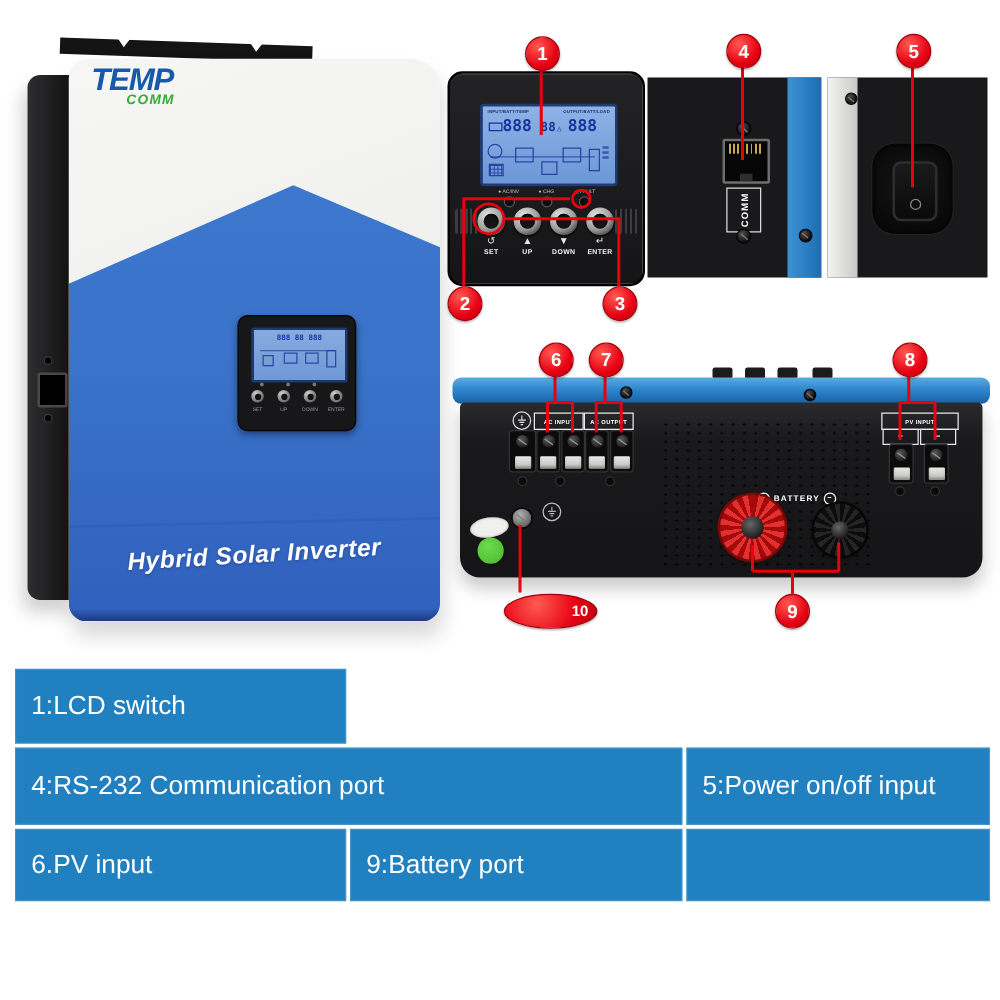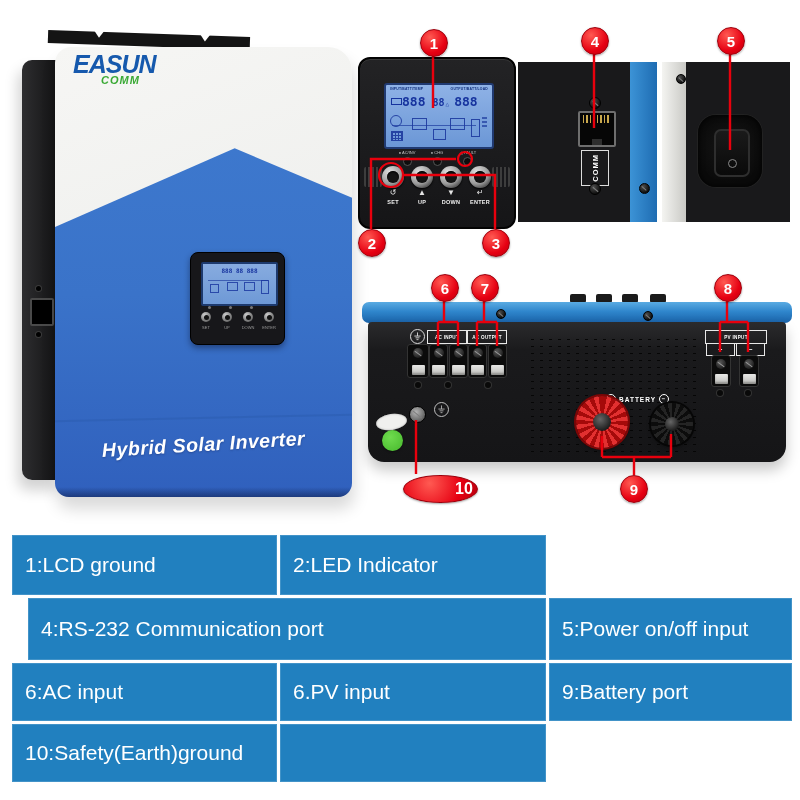--- a/index.html
+++ b/index.html
@@ -71,44 +71,44 @@
   .bat-red{left:208px;top:74px;width:52px;height:52px;background:repeating-conic-gradient(#a50a0a 0 11deg,#e23030 11deg 22deg);box-shadow:0 0 0 2px #7d0606,0 2px 4px rgba(0,0,0,.5);}
   .bat-black{left:283px;top:81px;width:42px;height:42px;background:repeating-conic-gradient(#0c0c0c 0 12deg,#242424 12deg 24deg);box-shadow:0 0 0 2px #060606,0 2px 4px rgba(0,0,0,.5);}
   .bat-cap{position:absolute;left:50%;top:50%;transform:translate(-50%,-50%);border-radius:50%;background:radial-gradient(circle at 40% 35%,#666,#1a1a1a 75%);}
   .bat-label{left:238px;top:72px;display:flex;align-items:center;gap:3px;color:#fff;font-size:6.5px;font-weight:bold;letter-spacing:1px;}
   .sign-circ{width:8px;height:8px;border-radius:50%;border:1px solid #fff;font-size:6px;display:flex;align-items:center;justify-content:center;line-height:6px;}
   .earth-circ{border:1.2px solid #ddd;border-radius:50%;display:flex;align-items:center;justify-content:center;}
   .sticker-white{left:8px;top:92px;width:31px;height:16px;background:#f0f0ee;border-radius:50%;transform:rotate(-8deg);box-shadow:inset 0 0 2px #999;}
   .sticker-green{left:14px;top:108px;width:21px;height:21px;border-radius:50%;background:radial-gradient(circle at 40% 35%,#6fdb4e,#46b82c);box-shadow:0 1px 2px rgba(0,0,0,.4);}
   
   .callout{width:26px;height:26px;border-radius:50%;background:radial-gradient(circle at 35% 28%,#ff5a52,#e60012 62%,#b8000e);color:#fff;font-weight:bold;font-size:15px;display:flex;align-items:center;justify-content:center;border:1px solid #9d000c;box-shadow:0 1px 2px rgba(0,0,0,.35);z-index:60;}
-  .callout.small{font-size:16px;padding-left:47px;}
+  .callout.small{font-size:12px;padding-left:47px;}
   #lines{position:absolute;left:0;top:0;z-index:50;pointer-events:none;}
   
   .legend{left:12px;top:535px;width:783px;display:grid;grid-template-columns:265px 266px 243px;grid-template-rows:60px 62px 58px 58px;gap:3px;background:#fff;}
   .cell{background:#2180bf;color:#fff;font-size:21px;display:flex;align-items:center;padding-left:13px;box-shadow:inset 0 0 0 1px rgba(255,255,255,.15);}
-  .cell.span2{grid-column:1/3;margin-left:16px;}
+  .cell.span2{grid-column:1/3;}
 </style>
 </head>
 <body>
 
 <div class="abs bracket">
   <div class="abs notch" style="left:46px;"></div>
   <div class="abs notch" style="left:152px;"></div>
 </div>
 
 <div class="abs side-panel">
   <div class="abs side-screw" style="left:14px;top:226px;"></div>
   <div class="abs side-port"></div>
   <div class="abs side-screw" style="left:14px;top:272px;"></div>
 </div>
 
 <div class="abs front-face">
   <div class="abs chevron"></div>
-  <div class="abs logo-easun">EASUN</div>
+  <div class="abs logo-easun">TEMP</div>
   <div class="abs logo-power">COMM</div>
 
   <div class="abs panel-mini">
     <div class="abs mlcd">
       <div class="abs mdigits"><span>888</span> <span>88</span> <span>888</span></div>
       <div class="abs msmudge1"></div>
       <div class="abs mbox" style="left:7px;top:20px;width:7px;height:7px;"></div>
       <div class="abs mbox" style="left:24px;top:18px;width:9px;height:7px;"></div>
       <div class="abs mbox" style="left:41px;top:18px;width:9px;height:7px;"></div>
       <div class="abs mbox" style="left:58px;top:16px;width:6px;height:12px;"></div>
@@ -307,22 +307,19 @@
 <div class="abs callout" style="left:482px;top:229px;">3</div>
 <div class="abs callout" style="left:581px;top:27px;">4</div>
 <div class="abs callout" style="left:717px;top:27px;">5</div>
 <div class="abs callout" style="left:431px;top:274px;">6</div>
 <div class="abs callout" style="left:471px;top:274px;">7</div>
 <div class="abs callout" style="left:714px;top:274px;">8</div>
 <div class="abs callout" style="left:620px;top:475px;">9</div>
 <div class="abs callout small" style="left:403px;top:475px;">10</div>
 
 <div class="abs legend">
-  <div class="cell">1:LCD ground</div>
-  <div class="cell">2:LED Indicator</div>
+  <div class="cell">1:LCD switch</div>
   <div class="cell span2">4:RS-232 Communication port</div>
   <div class="cell">5:Power on/off input</div>
-  <div class="cell">6:AC input</div>
   <div class="cell">6.PV input</div>
   <div class="cell">9:Battery port</div>
-  <div class="cell">10:Safety(Earth)ground</div>
   <div class="cell"></div>
 </div>
 
 </body></html>

